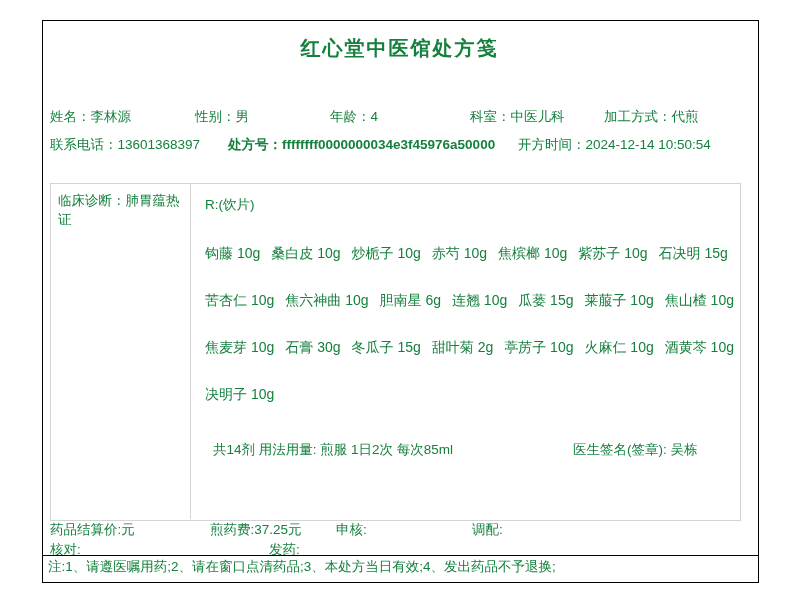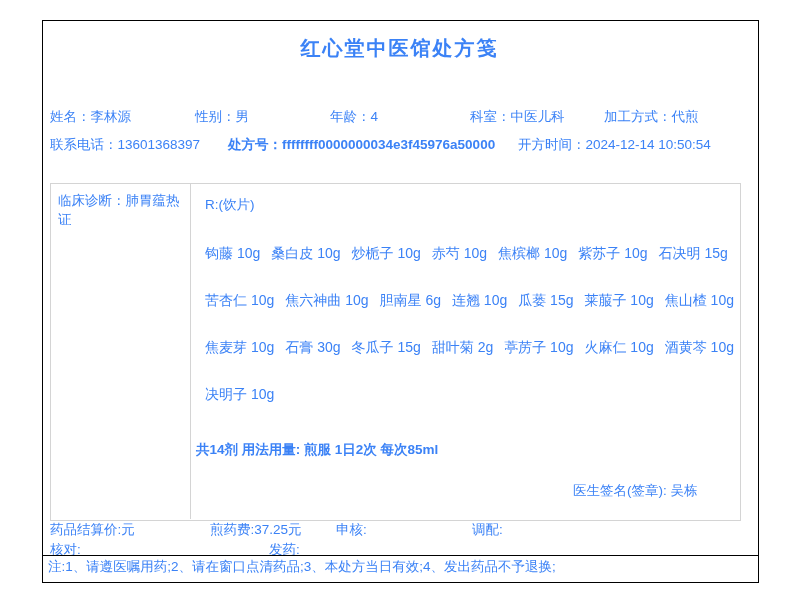--- a/index.html
+++ b/index.html
@@ -1,36 +1,36 @@
 <!DOCTYPE html>
 <html><head>
 <meta charset="utf-8">
 <style>
   html,body{margin:0;padding:0;background:#fff;}
   #page{
     position:relative;width:800px;height:600px;background:#ffffff;
     font-family:"Liberation Sans","DejaVu Sans",sans-serif;
-    color:#3b82f6;font-size:13.5px;overflow:hidden;
+    color:#15803d;font-size:13.5px;overflow:hidden;
   }
   .abs{position:absolute;white-space:nowrap;}
   .wrap{white-space:normal;}
   .outer-border{left:42px;top:20px;width:715px;height:561px;border:1px solid #000;}
   .title{left:42px;top:35px;width:715px;text-align:center;font-size:20px;font-weight:bold;letter-spacing:2px;}
   .r1{top:108px;} .r2{top:136px;}
   .f-name{left:50px;text-align:center;} .f-gender{left:195px;} .f-age{left:330px;} .f-dept{left:470px;} .f-proc{left:604px;}
   .f-phone{left:50px;} .f-rxno{left:228px;font-weight:bold;} .f-time{left:518px;}
   .main-box{left:50px;top:183px;width:689px;height:336px;border:1px solid #d4d4d4;}
   .main-divider{left:190px;top:184px;width:1px;height:335px;background:#d4d4d4;}
   .diagnosis{left:58px;top:191px;width:128px;line-height:19px;}
   .rx-header{left:205px;top:196px;}
   .herb-lines{left:205px;top:245px;width:530px;}
   .herb-line{height:47px;font-size:14px;}
   .herb-item{margin-right:11px;}
-  .usage{left:196px;top:441px;font-weight:bold;}
-  .doctor-sign{left:573px;top:441px;margin-top:41px;}
+  .usage{left:213px;top:441px;}
+  .doctor-sign{left:573px;top:441px;}
   .advice{left:195px;top:457px;width:376px;line-height:20.5px;}
   .fr1{top:521px;} .fr2{top:541px;}
   .f-settle{left:50px;} .f-fee{left:210px;} .f-review{left:336px;} .f-dispense{left:472px;text-align:center;}
   .f-check{left:50px;} .f-issue{left:233px;margin-left:36px;}
   .footer-divider{left:42px;top:555px;width:716px;height:1px;background:#000;}
   .note{left:48px;top:558px;}
 </style>
 </head>
 <body>
 

